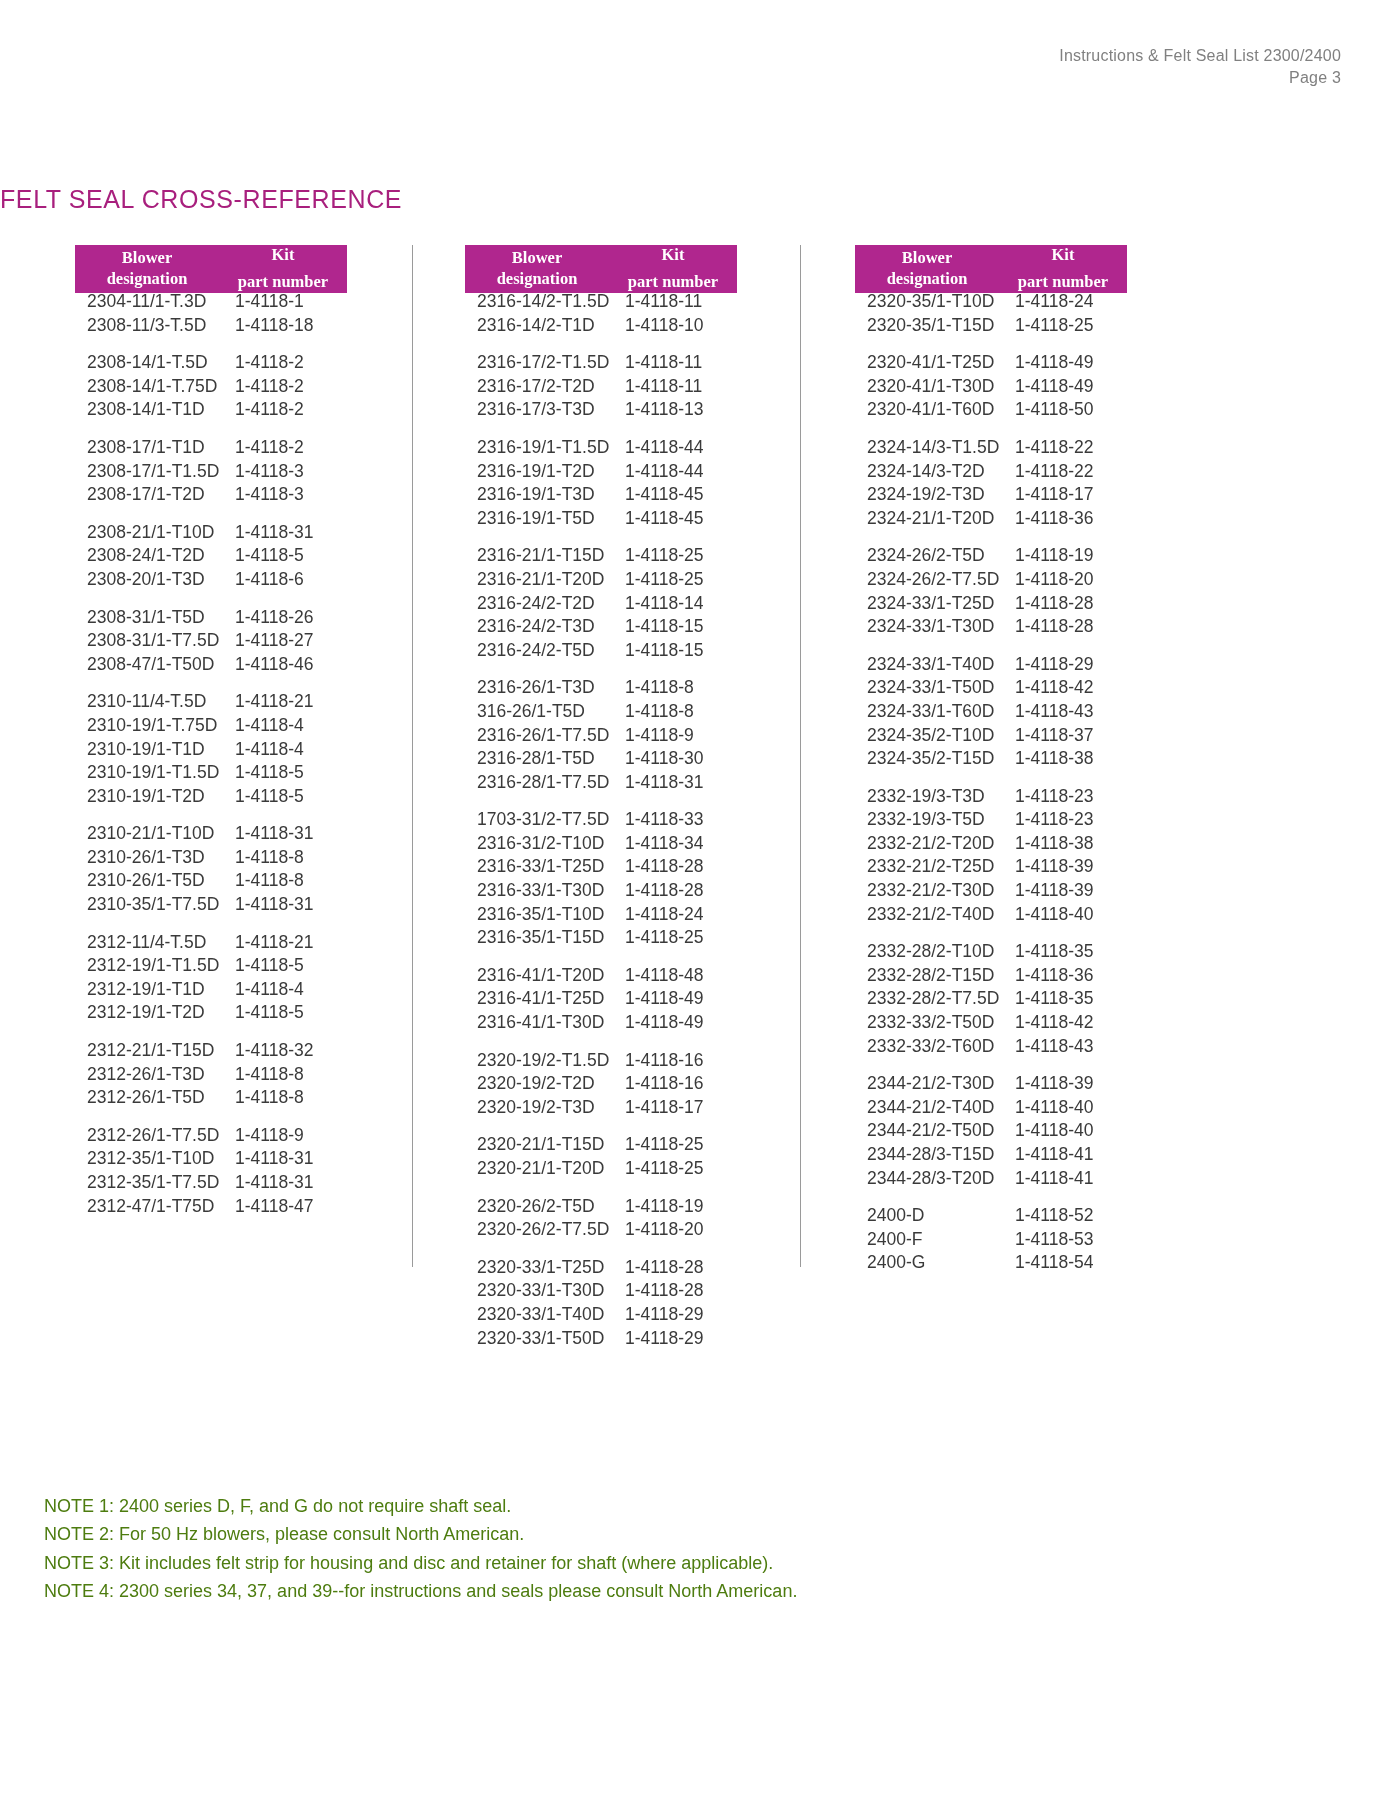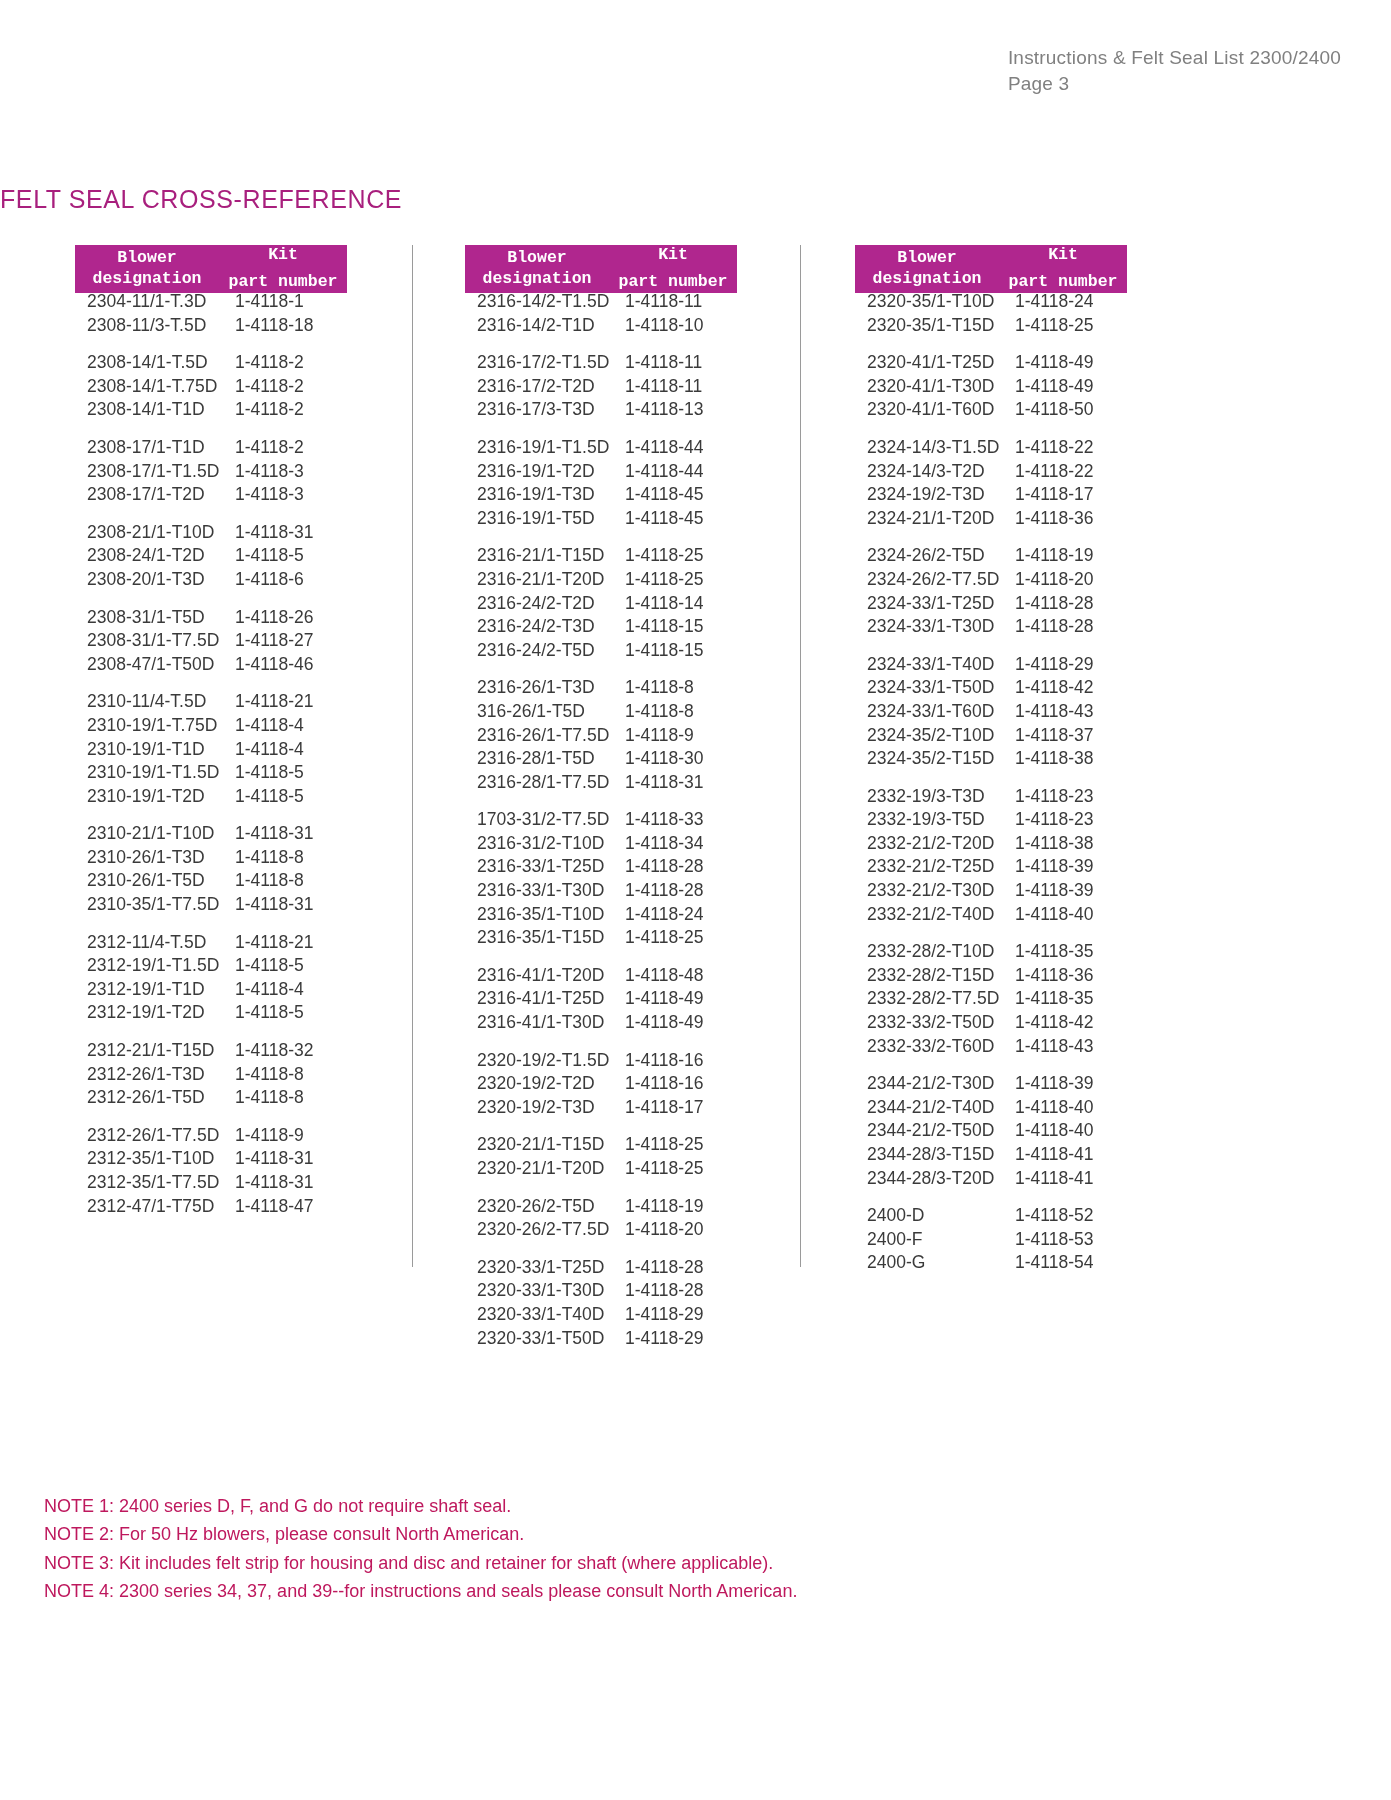--- a/index.html
+++ b/index.html
@@ -20,23 +20,23 @@
     position: absolute;
     inset: 0;
     background: #ffffff;
   }
 
   
   .doc-header {
     position: absolute;
     top: 45px;
     right: 50px;
-    text-align: left;
+    text-align: right;
     color: #808080;
-    font-size: 19px;
+    font-size: 16px;
     line-height: 1.35;
     font-family: "Liberation Sans", sans-serif;
     letter-spacing: 0.2px;
   }
   .doc-header .line2 { }
 
   
   .page-title {
     position: absolute;
     top: 185px;
@@ -75,21 +75,21 @@
   .div-1 { left: 412px; top: 0px; height: 1022px; }
   .div-2 { left: 800px; top: 0px; height: 1022px; }
 
   .col-header {
     background: #B0268E;
     color: #ffffff;
     height: 48px;
     width: 272px;
     display: flex;
     align-items: stretch;
-    font-family: Liberation Mono, monospace;
+    font-family: Liberation Serif, serif;
     font-weight: bold;
     font-size: 16.5px;
   }
   .col-2 .col-header { width: 272px; }
   .col-header .hcell {
     display: flex;
     flex-direction: column;
     justify-content: center;
     align-items: center;
     line-height: 1.25;
@@ -120,21 +120,21 @@
   .spacer {
     height: 14px;
   }
 
   
   .notes {
     position: absolute;
     left: 44px;
     top: 1492px;
     font-size: 18px;
-    color: #be185d;
+    color: #4d7c0f;
     line-height: 1.57;
     font-family: "Liberation Sans", sans-serif;
   }
   .notes .note { white-space: nowrap; }
 </style>
 </head>
 <body>
 
 <div class="page">
 

